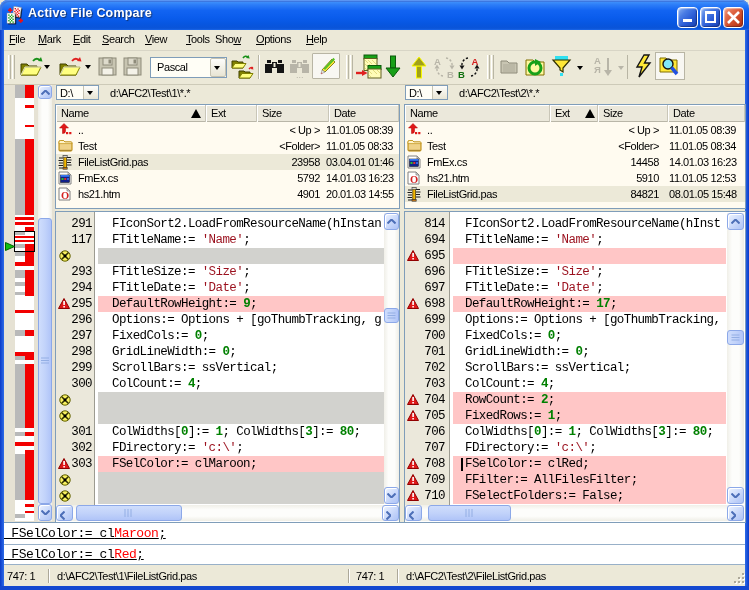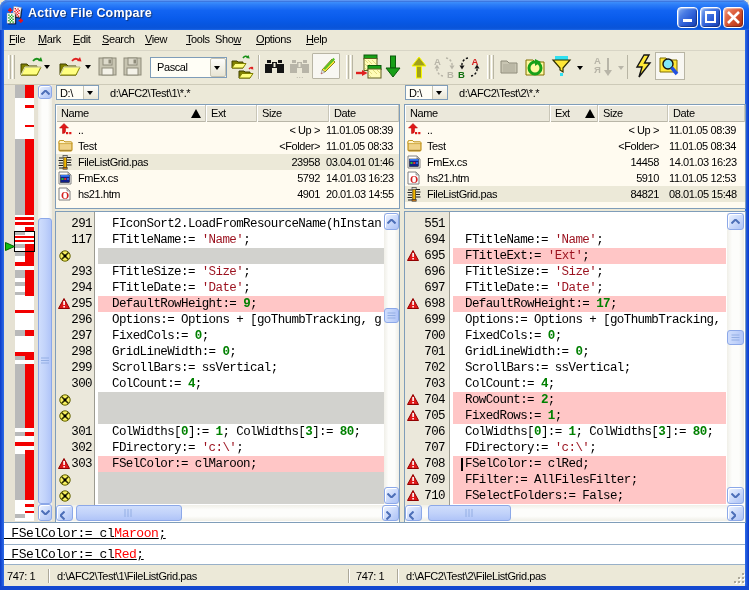--- a/index.html
+++ b/index.html
@@ -462,31 +462,31 @@
 <circle cx="6" cy="6" r="5.2" fill="#F8F060" stroke="#606000"></circle>
 <path d="M2.5 2.5 L9.5 9.5 M9.5 2.5 L2.5 9.5" stroke="#303000" stroke-width="1.6"></path>
 <circle cx="6" cy="6" r="1.4" fill="#000"></circle>
 </svg>
 <div class="ab" style="left:98px;top:488px;width:286px;height:16px;background:#D2D2CE"></div>
 <svg class="ab" style="left:59px;top:490px" width="12" height="12" viewBox="0 0 12 12">
 <circle cx="6" cy="6" r="5.2" fill="#F8F060" stroke="#606000"></circle>
 <path d="M2.5 2.5 L9.5 9.5 M9.5 2.5 L2.5 9.5" stroke="#303000" stroke-width="1.6"></path>
 <circle cx="6" cy="6" r="1.4" fill="#000"></circle>
 </svg>
-<div class="num" style="left:415px;top:216px;width:30px">551</div>
+<div class="num" style="left:415px;top:216px;width:30px">814</div>
+<div class="codeline" style="left:465px;top:216px;width:261px;overflow:hidden">FIconSort2.LoadFromResourceName(hInst</div>
 <div class="num" style="left:415px;top:232px;width:30px">694</div>
 <div class="codeline" style="left:465px;top:232px;width:261px;overflow:hidden">FTitleName:= <b class="s">'Name'</b>;</div>
 <div class="ab" style="left:453px;top:248px;width:273px;height:16px;background:#FFC6C6"></div>
 <svg class="ab" style="left:407px;top:250px" width="12" height="11" viewBox="0 0 12 11">
 <path d="M6 0.5 L11.5 10.5 L0.5 10.5 Z" fill="#E01818" stroke="#900000"></path>
 <rect x="5.3" y="3" width="1.6" height="4" fill="#fff"></rect>
       <rect x="5.3" y="8" width="1.6" height="1.5" fill="#fff"></rect>
 </svg>
 <div class="num" style="left:415px;top:248px;width:30px">695</div>
-<div class="codeline" style="left:465px;top:248px;width:261px;overflow:hidden">FTitleExt:= <b class="s">'Ext'</b>;</div>
 <div class="num" style="left:415px;top:264px;width:30px">696</div>
 <div class="codeline" style="left:465px;top:264px;width:261px;overflow:hidden">FTitleSize:= <b class="s">'Size'</b>;</div>
 <div class="num" style="left:415px;top:280px;width:30px">697</div>
 <div class="codeline" style="left:465px;top:280px;width:261px;overflow:hidden">FTitleDate:= <b class="s">'Date'</b>;</div>
 <div class="ab" style="left:453px;top:296px;width:273px;height:16px;background:#FFC6C6"></div>
 <svg class="ab" style="left:407px;top:298px" width="12" height="11" viewBox="0 0 12 11">
 <path d="M6 0.5 L11.5 10.5 L0.5 10.5 Z" fill="#E01818" stroke="#900000"></path>
 <rect x="5.3" y="3" width="1.6" height="4" fill="#fff"></rect>
       <rect x="5.3" y="8" width="1.6" height="1.5" fill="#fff"></rect>
 </svg>

